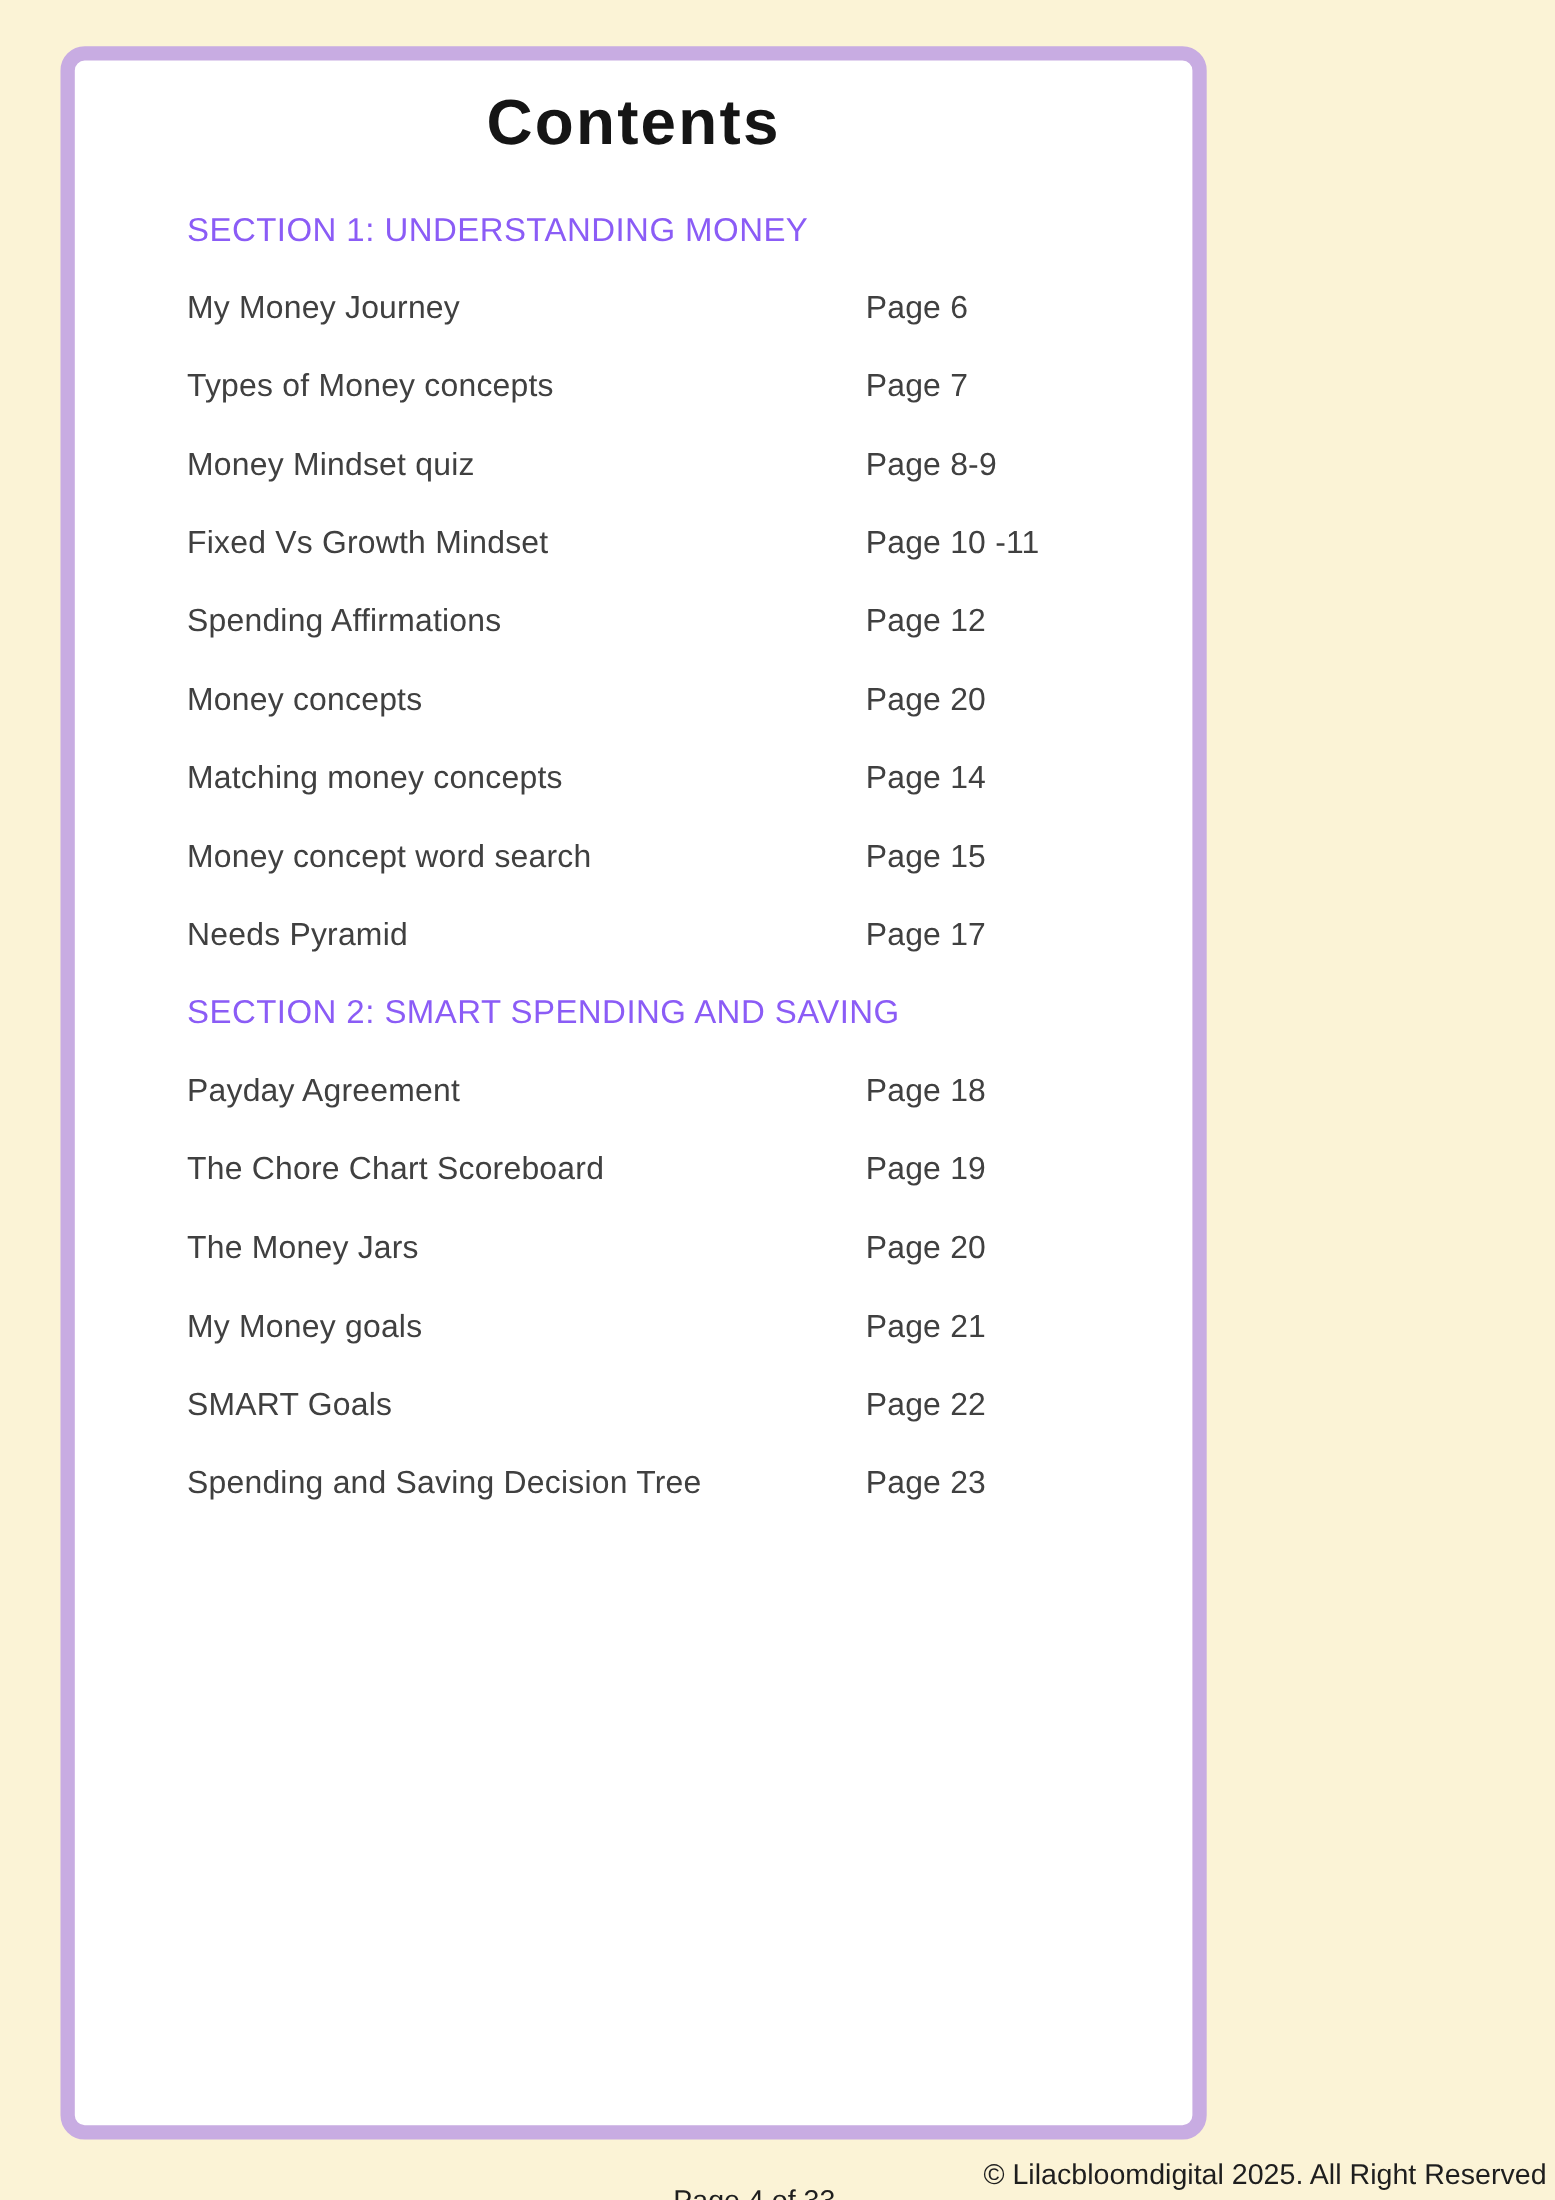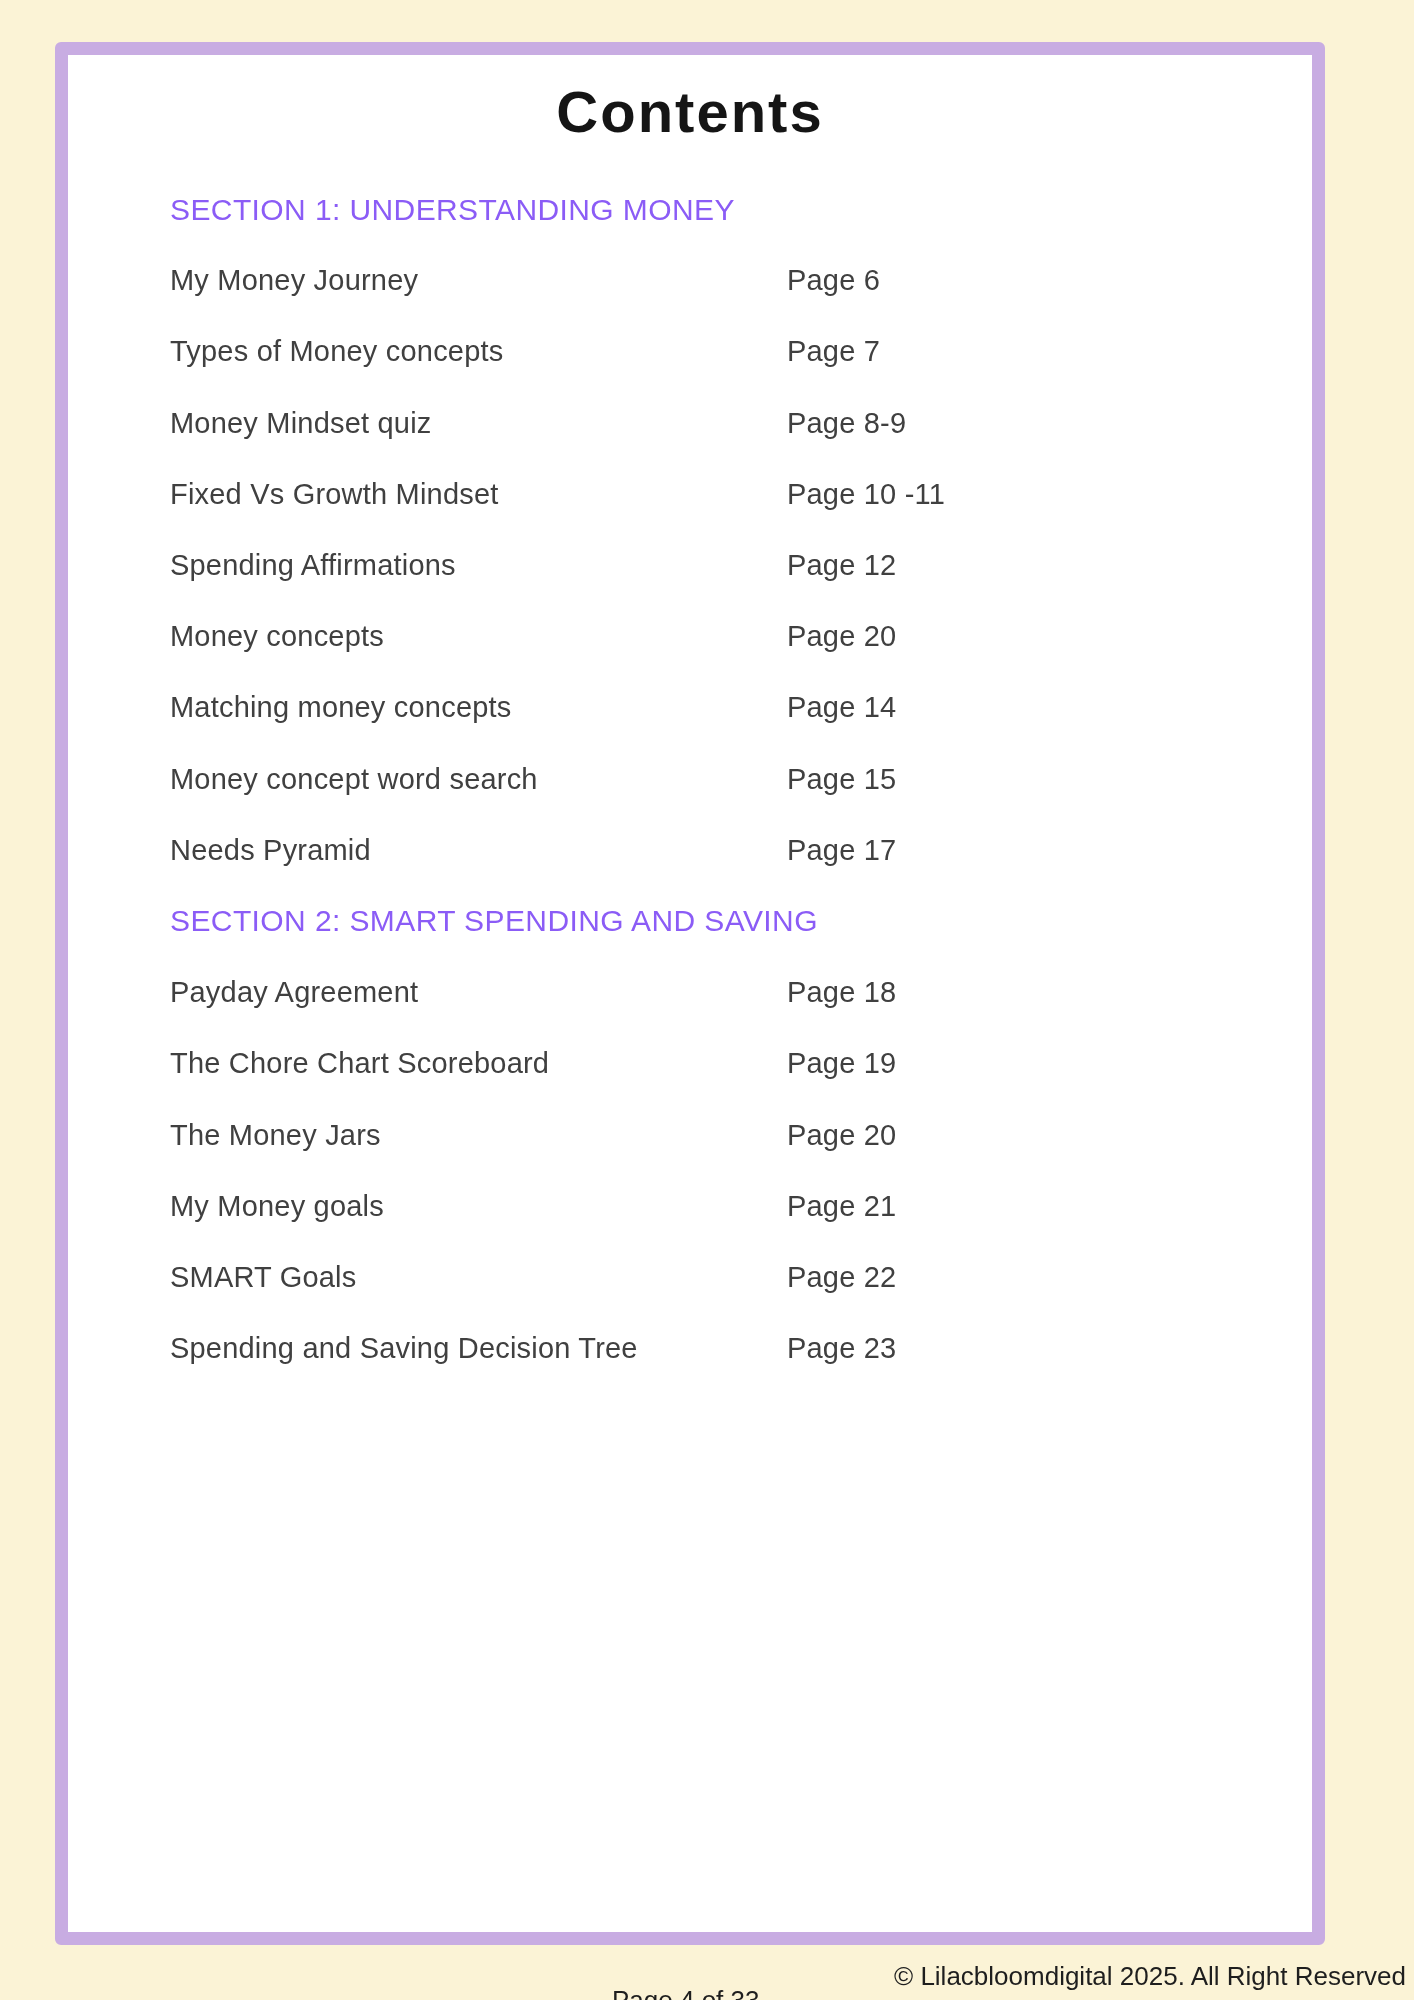--- a/index.html
+++ b/index.html
@@ -8,26 +8,26 @@
     height: 2000px;
     position: relative;
     overflow: hidden;
     font-family: "Liberation Sans", sans-serif;
     background: #FBF3D6;
   }
   .card {
     position: absolute;
     left: 55px;
     top: 42px;
-    width: 1270px;
+    width: 1042px;
     height: 1903px;
     box-sizing: border-box;
     background: #FFFFFF;
     border: 13px solid #C8ACE2;
-    border-radius: 6px;
+    border-radius: 22px;
   }
   h1.title {
     margin: 28px 0 0 0;
     text-align: center;
     font-size: 58px;
     line-height: 1;
     font-weight: 800;
     letter-spacing: 2px;
     color: #151515;
   }

